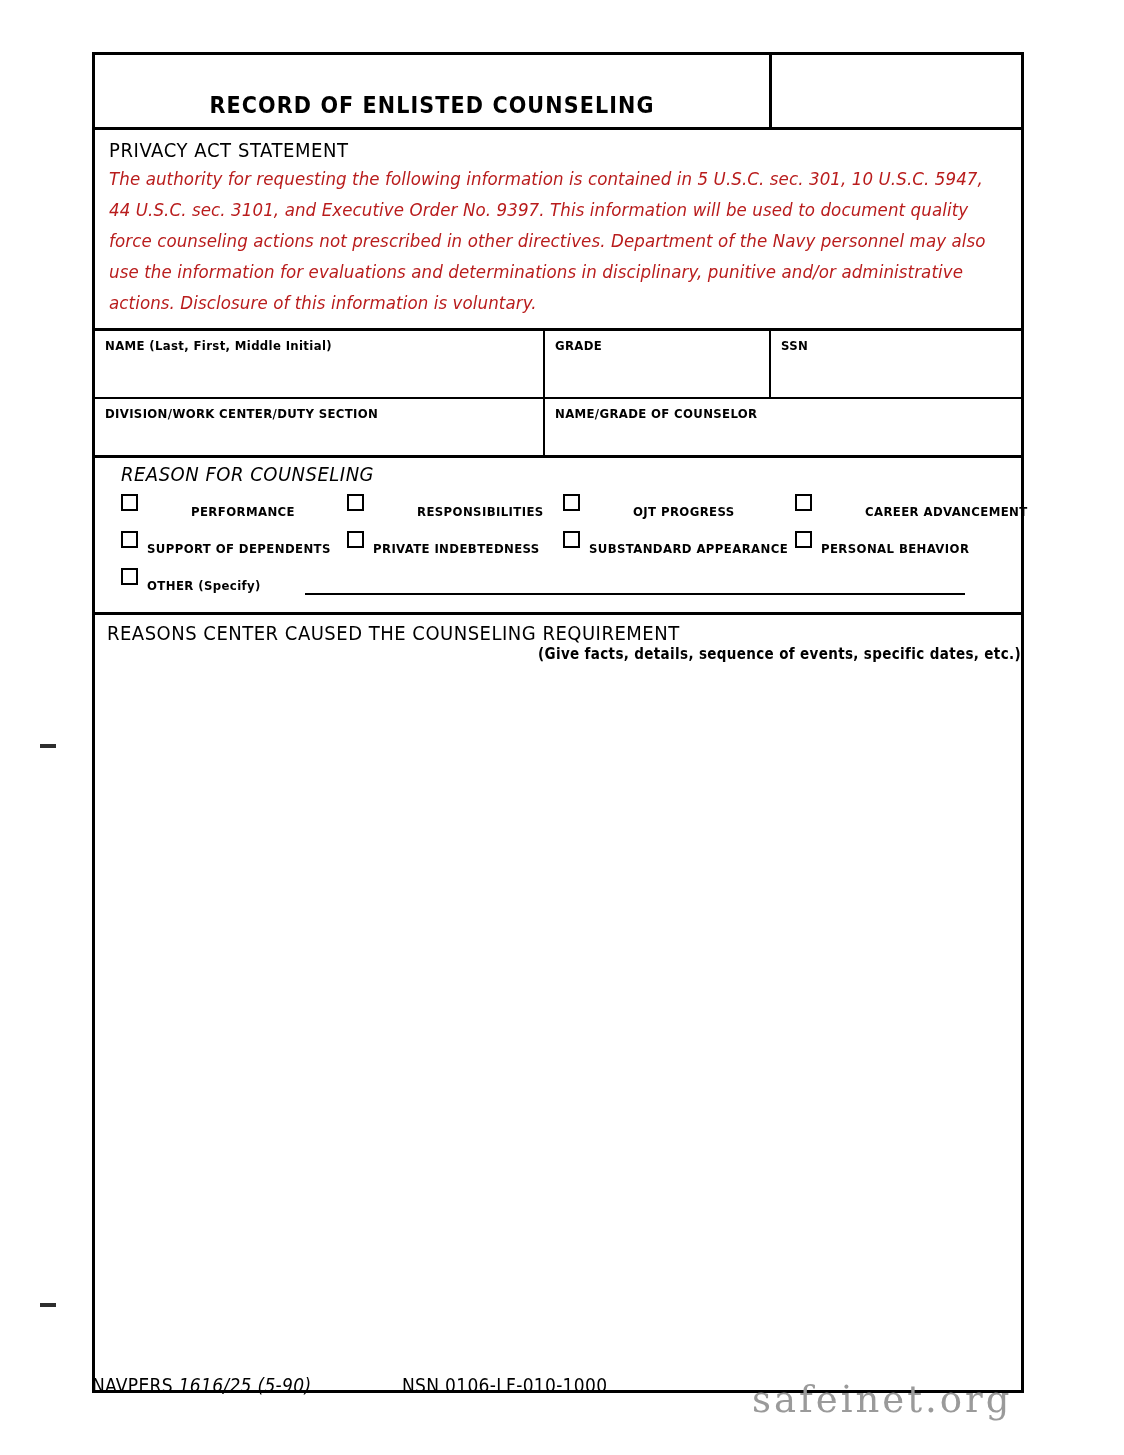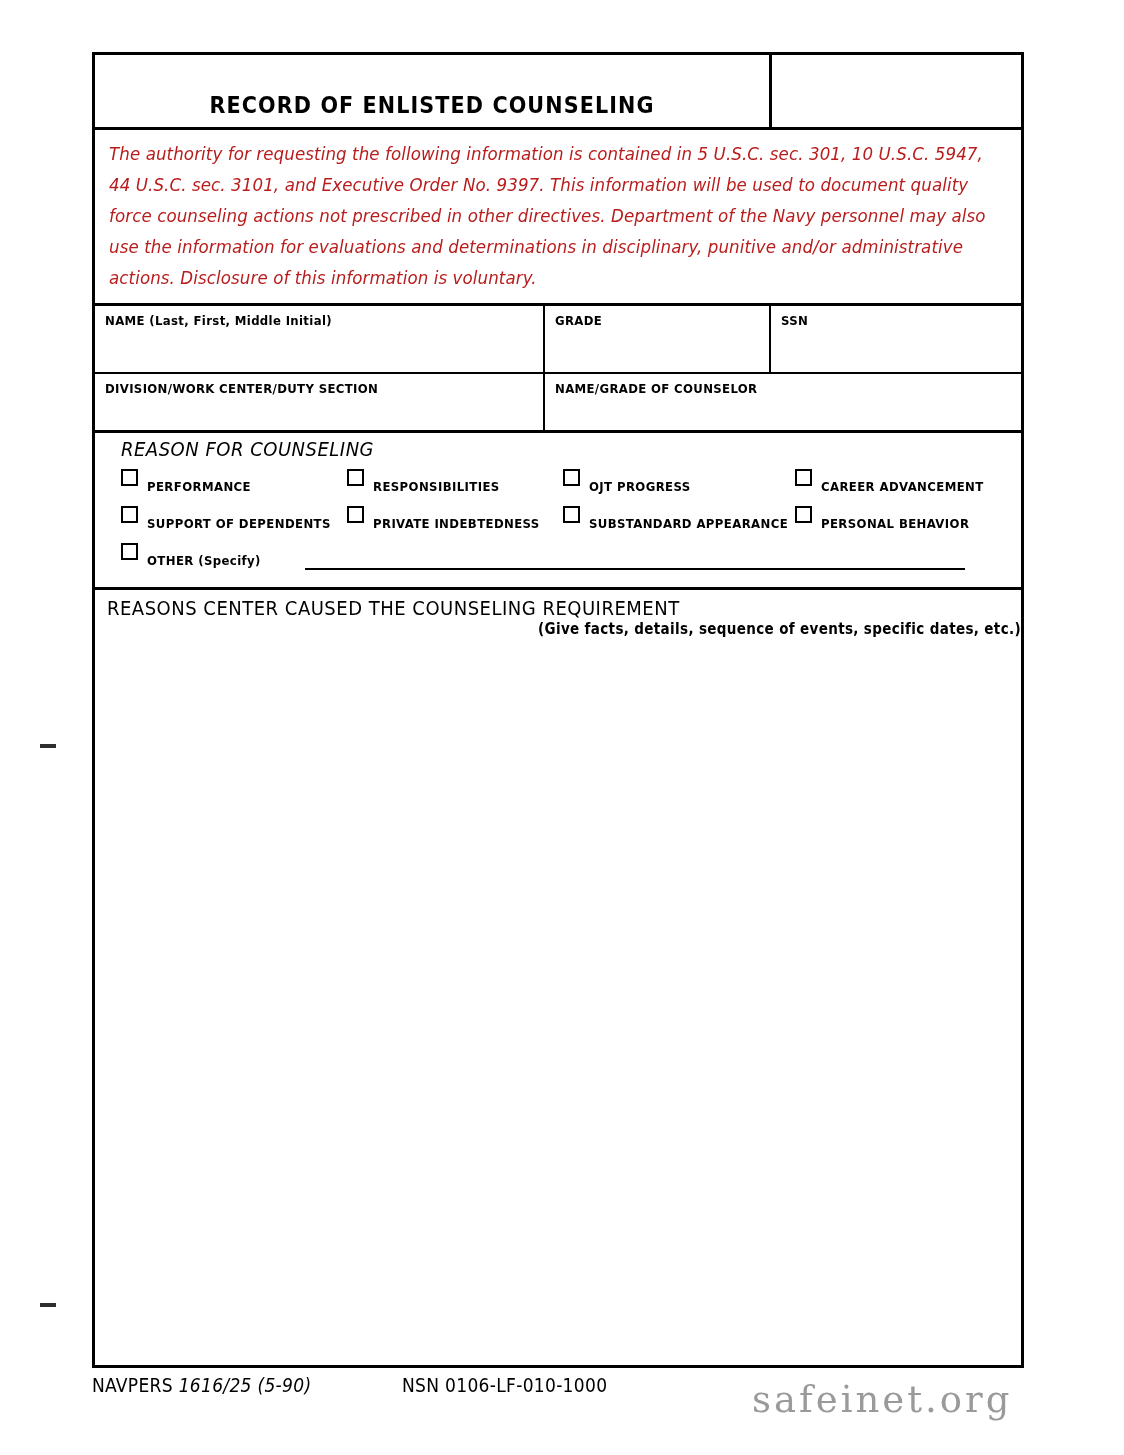--- a/index.html
+++ b/index.html
@@ -150,21 +150,21 @@
     font-weight: bold;
     letter-spacing: 0.4px;
     white-space: nowrap;
     margin-left: 9px;
     margin-top: 10px;
   }
   .cb-col-1 { left: 26px; }
   .cb-col-2 { left: 252px; }
   .cb-col-3 { left: 468px; }
   .cb-col-4 { left: 700px; }
-  .cb-row-1 { top: 0px; }
+  .cb-row-1 { top: 0px; gap: 44px; }
   .cb-row-2 { top: 37px; }
   .cb-row-3 { top: 74px; }
   .other-rule {
     position: absolute;
     left: 210px;
     top: 99px;
     width: 660px;
     height: 2px;
     background: #000;
   }
@@ -231,20 +231,21 @@
 
 <div class="form">
 
   <div class="title-row">
     <div class="title-cell">
       <div class="form-title">RECORD OF ENLISTED COUNSELING</div>
     </div>
   </div>
 
   <div class="privacy">
+    <div class="privacy-heading">PRIVACY ACT STATEMENT</div>
     <div class="privacy-body">The authority for requesting the following information is contained in 5 U.S.C. sec. 301, 10 U.S.C. 5947, 44 U.S.C. sec. 3101, and Executive Order No. 9397. This information will be used to document quality force counseling actions not prescribed in other directives. Department of the Navy personnel may also use the information for evaluations and determinations in disciplinary, punitive and/or administrative actions. Disclosure of this information is voluntary.</div>
   </div>
 
   <div class="id-row-1">
     <div class="cell c-name">
       <div class="cell-label">NAME (Last, First, Middle Initial)</div>
     </div>
     <div class="cell c-grade">
       <div class="cell-label">GRADE</div>
     </div>

